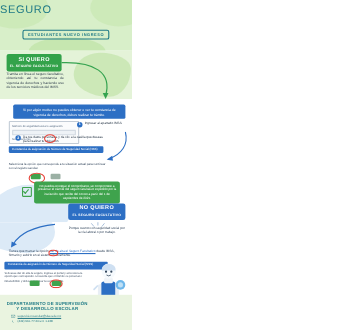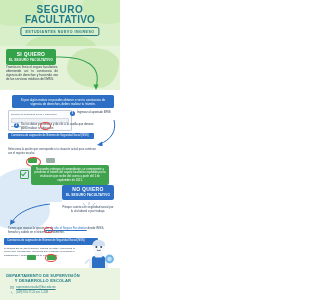--- a/index.html
+++ b/index.html
@@ -11,22 +11,22 @@
   }
   .poster{position:relative;width:120px;height:300px;overflow:hidden;background:#ffffff;}
 
   
   .header{position:absolute;left:0;top:0;width:120px;height:46px;background:#d8efc9;overflow:hidden;}
   .hdr-blob{position:absolute;border-radius:50%;background:#cbe9b6;opacity:.85;}
   .hdr-blob.b1{width:60px;height:38px;left:-16px;top:-12px;}
   .hdr-blob.b2{width:52px;height:34px;right:-14px;top:-10px;}
   .hdr-blob.b3{width:70px;height:26px;left:26px;bottom:-14px;background:#c3e5ac;}
   .title{
-    position:absolute;left:0;top:5px;width:120px;text-align:center;
-    color:#1f7a86;font-weight:bold;letter-spacing:.6px;line-height:9.5px;
+    position:absolute;left:0;top:5px;width:120px;text-align:left;
+    color:#1f7a86;font-weight:normal;letter-spacing:.6px;line-height:9.5px;
     font-size:10px;text-transform:uppercase;
   }
   .title .l2{font-size:10px;letter-spacing:.2px;}
   .subbadge{
     position:absolute;left:50%;transform:translateX(-50%);top:27px;
     border:1px solid #1f7a86;border-radius:2px;
     color:#1f7a86;font-size:3.6px;font-weight:bold;letter-spacing:.5px;
     padding:1.6px 4px;white-space:nowrap;text-transform:uppercase;
   }
 
@@ -141,21 +141,20 @@
 <body>
 
 <div class="poster">
 
   <div class="header">
     <div class="hdr-blob b1"></div>
     <div class="hdr-blob b2"></div>
     <div class="hdr-blob b3"></div>
     <div class="title">
       <div>SEGURO</div>
-      <div class="l2">FACULTATIVO</div>
     </div>
     <div class="subbadge">ESTUDIANTES NUEVO INGRESO</div>
   </div>
 
   <div class="sec1">
     <div class="map"></div>
     <div class="badge-green">
       <div class="b-l1">SI QUIERO</div>
       <div class="b-l2">EL SEGURO FACULTATIVO</div>
     </div>

